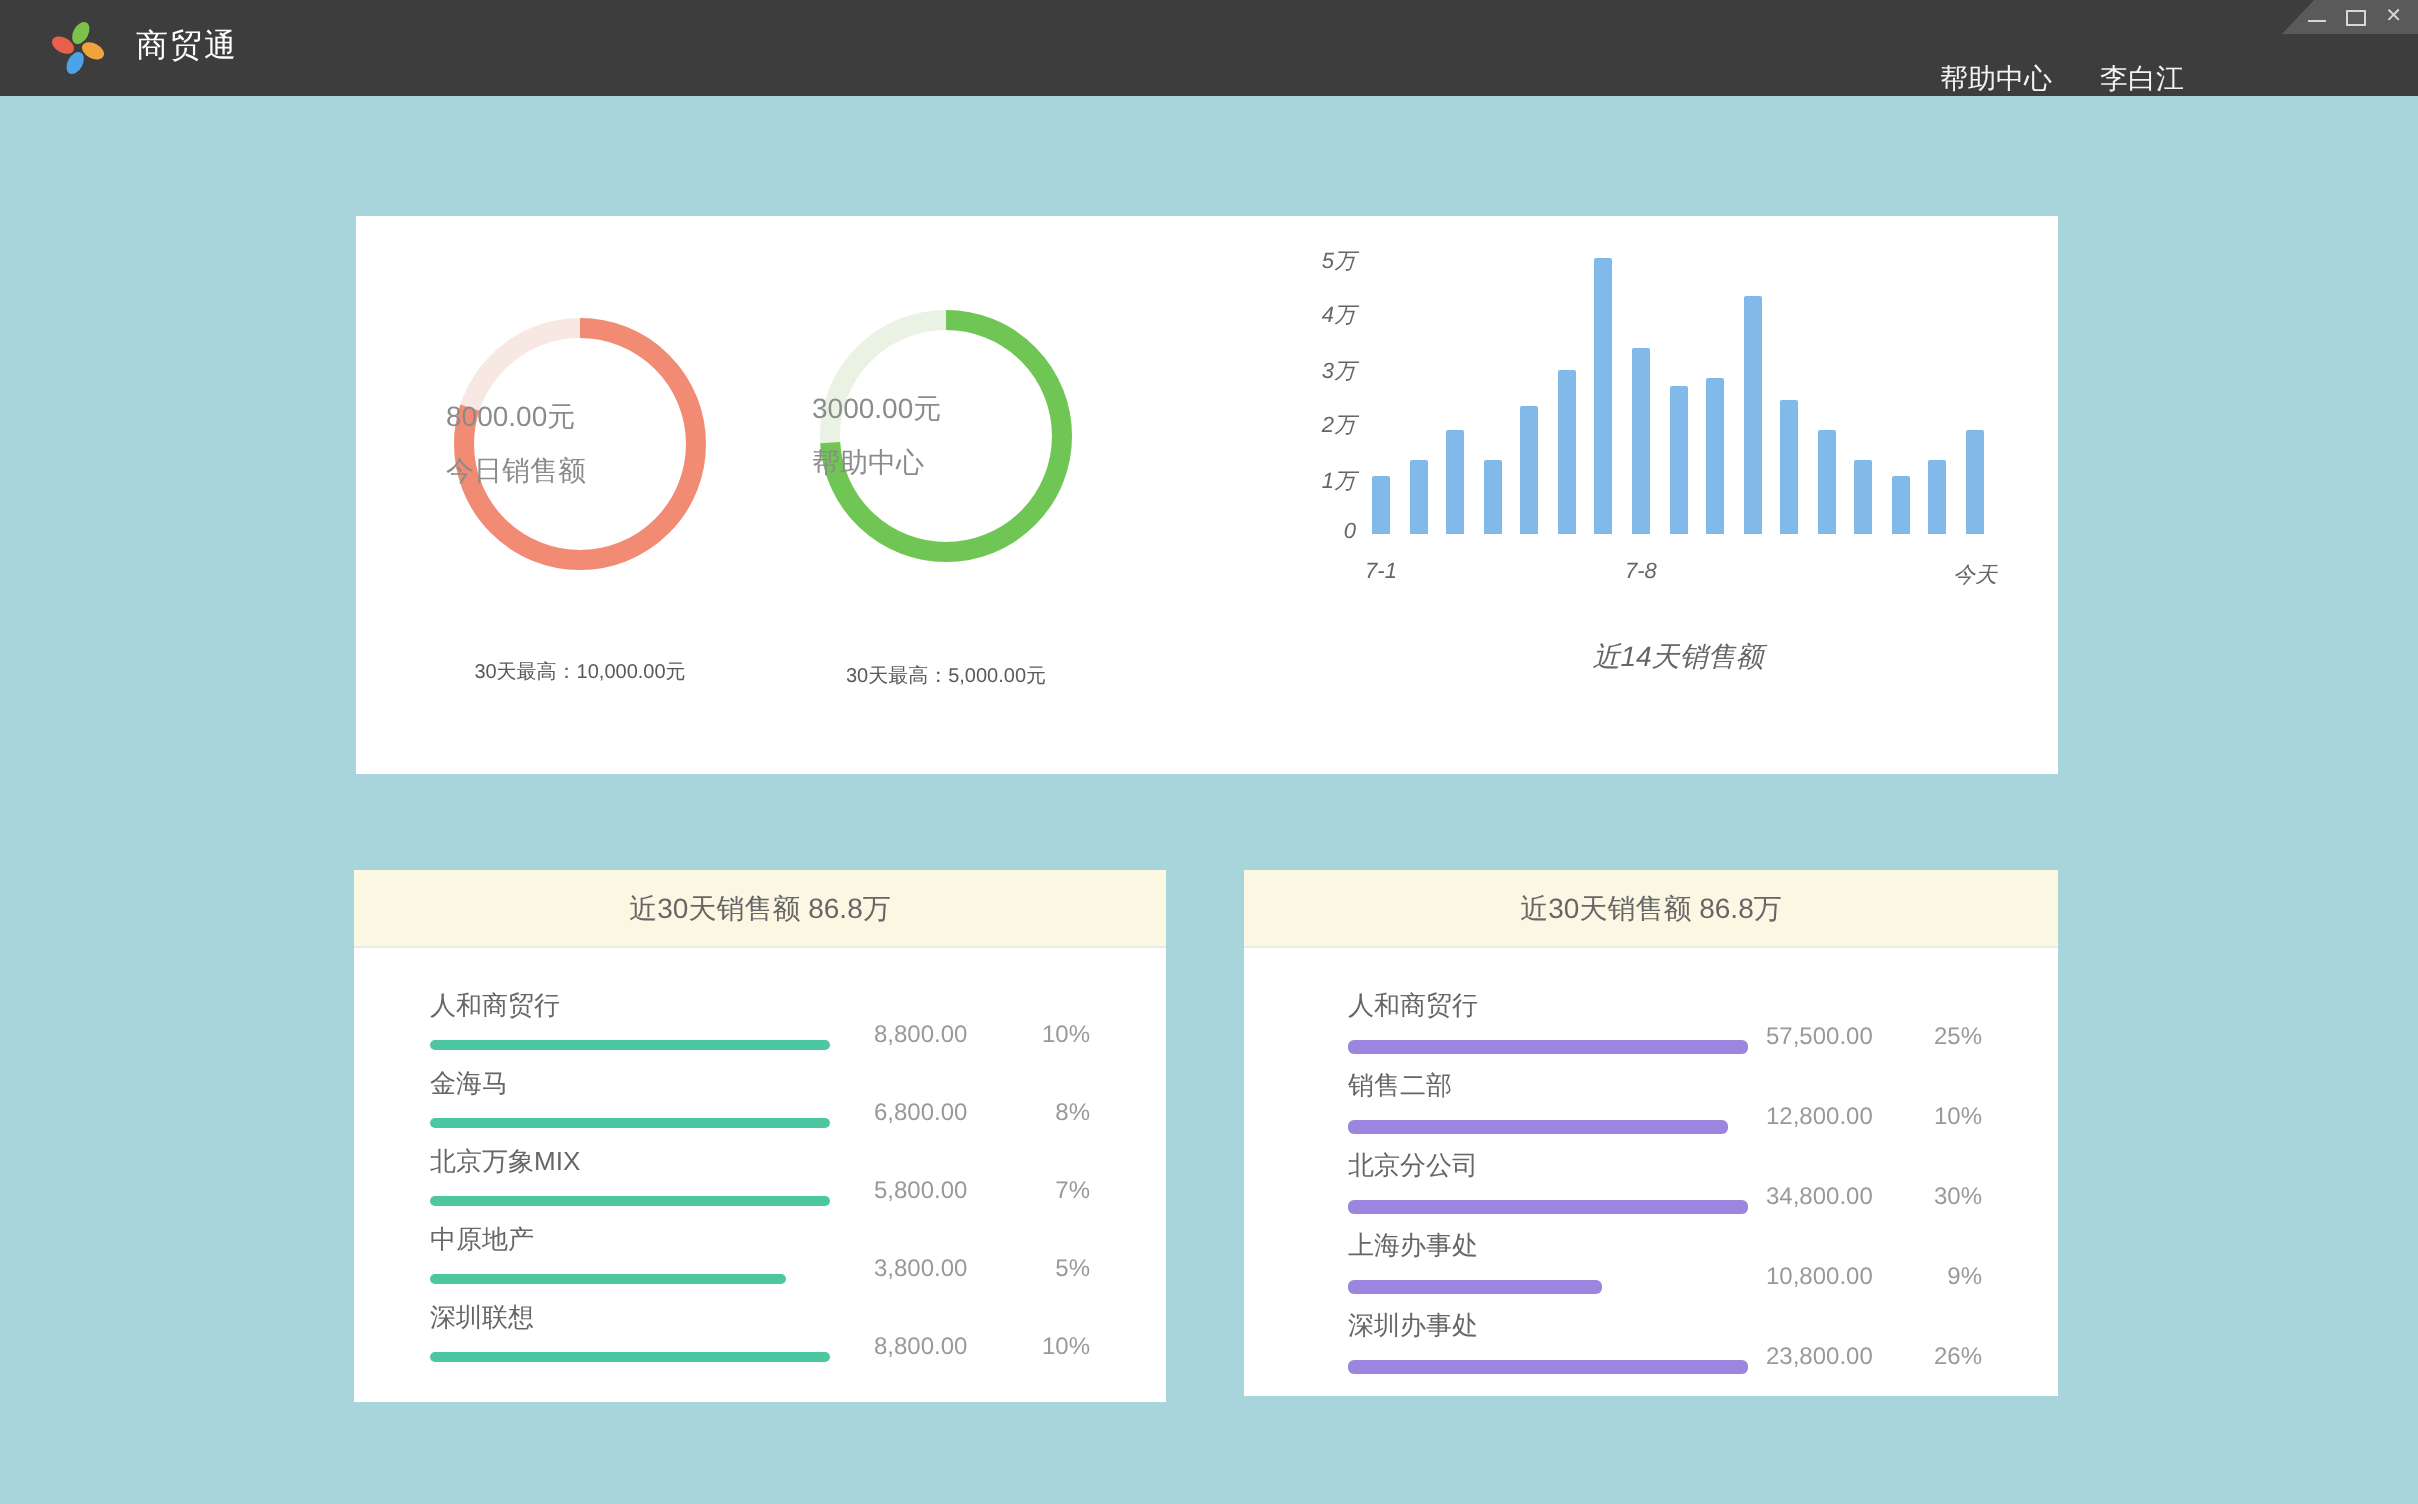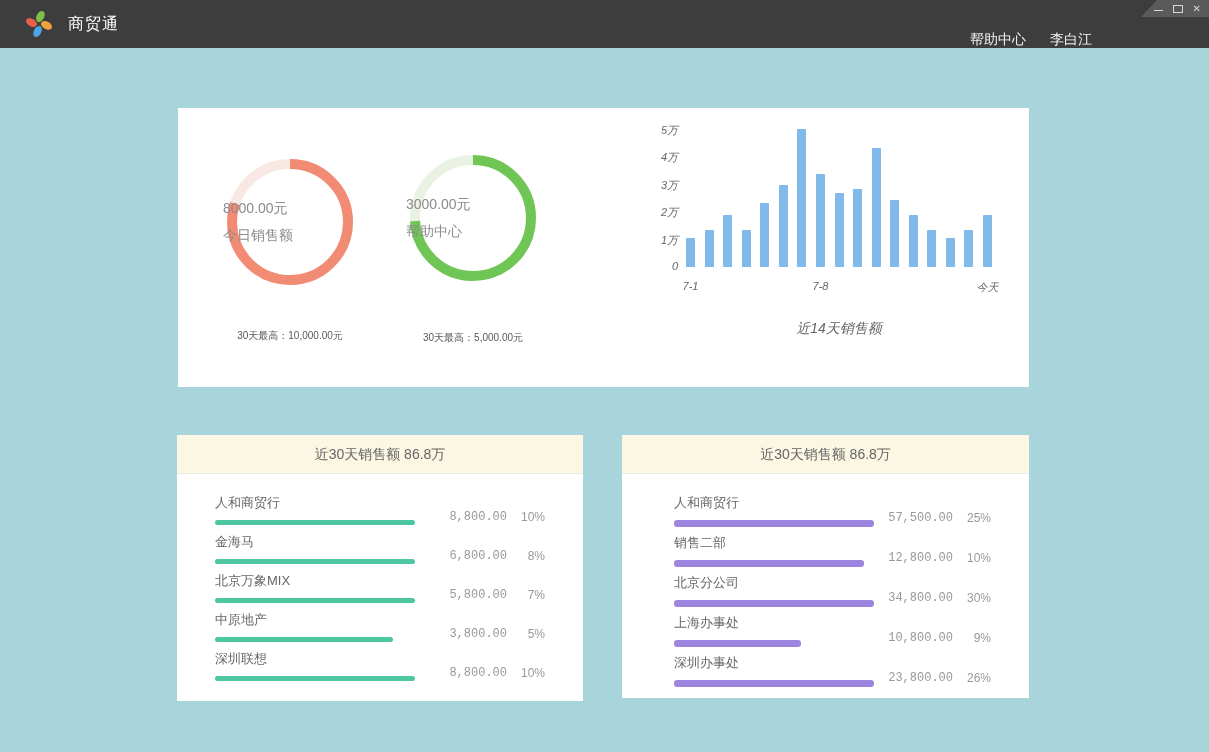--- a/index.html
+++ b/index.html
@@ -50,21 +50,21 @@
   .rank-body{padding-top:16px;}
   .rank-card-left .rank-body{margin:0 38px;}
   .rank-card-right .rank-body{margin:0 38px 0 52px;}
   .rank-row{position:relative;height:39px;cursor:pointer;}
   .rank-card-right .rank-row{height:40px;}
   .rank-name{font-size:13px;color:#666;padding-top:4px;}
   .rank-bar{margin-top:8px;border-radius:3px;}
   .rank-card-left .rank-bar{height:5px;}
   .rank-card-right .rank-bar{height:7px;}
   .rank-val{position:absolute;right:0;bottom:5px;display:flex;font-size:12px;color:#999;}
-  .rank-val .rv-amount{min-width:70px;text-align:right;font-family:Liberation Mono, monospace;}
+  .rank-val .rv-amount{min-width:70px;text-align:left;}
   .rank-val .rv-pct{min-width:38px;text-align:right;}
 </style>
 </head>
 <body>
 
 <div class="titlebar">
   <svg class="logo" viewBox="0 0 32 32">
     <g transform="rotate(0 16 16)">
         <ellipse cx="17.5" cy="8" rx="4" ry="6.3" fill="#7cc24a" transform="rotate(28 17.5 8)"></ellipse>
       </g>

